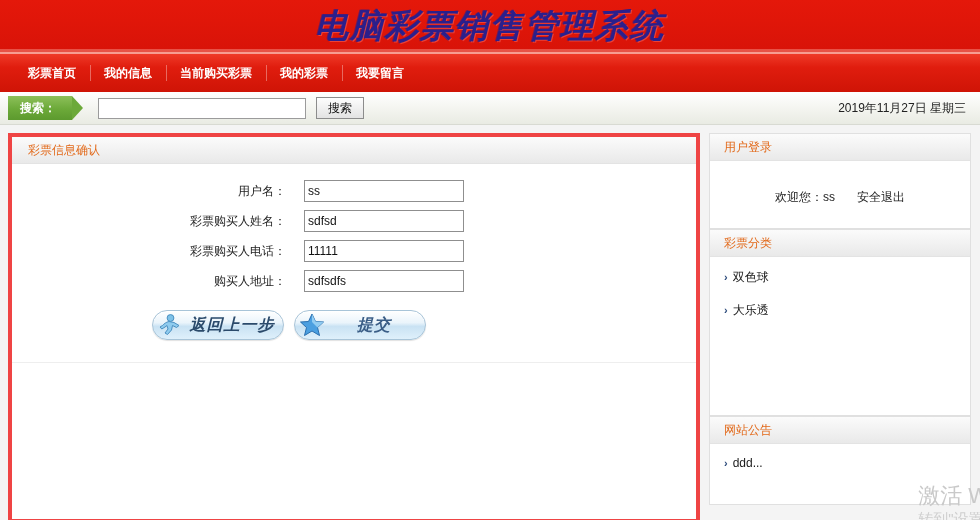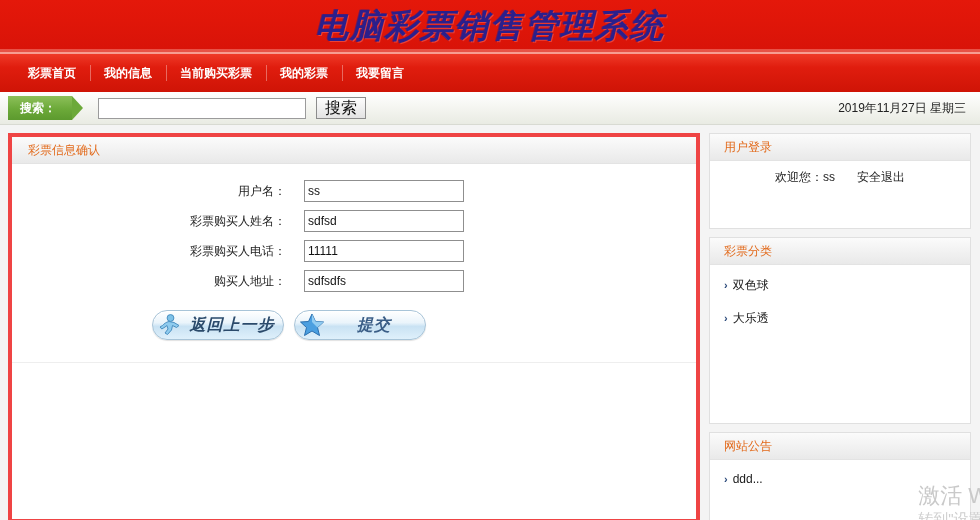--- a/index.html
+++ b/index.html
@@ -122,21 +122,21 @@
     padding: 1px 3px;
     font-family: "Liberation Sans", sans-serif;
     box-sizing: content-box;
   }
   .search-btn {
     margin-left: 10px;
     height: 22px;
     min-width: 48px;
     border: 1px solid #8c8c8c;
     background: linear-gradient(180deg, #fdfdfd 0%, #f0f0f0 50%, #e3e3e3 100%);
-    font-size: 16px;
+    font-size: 12px;
     color: #111;
     cursor: pointer;
     font-family: Liberation Serif, serif;
     padding: 0 8px;
   }
   .search-date {
     position: absolute;
     right: 14px;
     top: 0;
     line-height: 33px;
@@ -250,40 +250,40 @@
   .fancy-btn.submit .btn-txt {
     color: #3a5d86;
     font-style: italic;
   }
 
   
   .col-right {
     width: 262px;
     display: flex;
     flex-direction: column;
-    gap: 8px;
+    gap: 0;
   }
   .side-panel {
     background: #ffffff;
     border: 1px solid #e0e0e0;
     box-sizing: border-box;
   }
   .side-panel .panel-head {
     padding-left: 14px;
   }
   .side-body {
     padding: 10px 14px;
     box-sizing: border-box;
   }
   .welcome-body {
     height: 67px;
     display: flex;
     align-items: flex-start;
     justify-content: center;
-    padding-top: 8px;
+    padding-top: 28px;
     box-sizing: border-box;
   }
   .welcome-line {
     font-size: 12px;
     color: #222;
     white-space: nowrap;
   }
   .welcome-line .logout {
     margin-left: 22px;
     color: #222;

